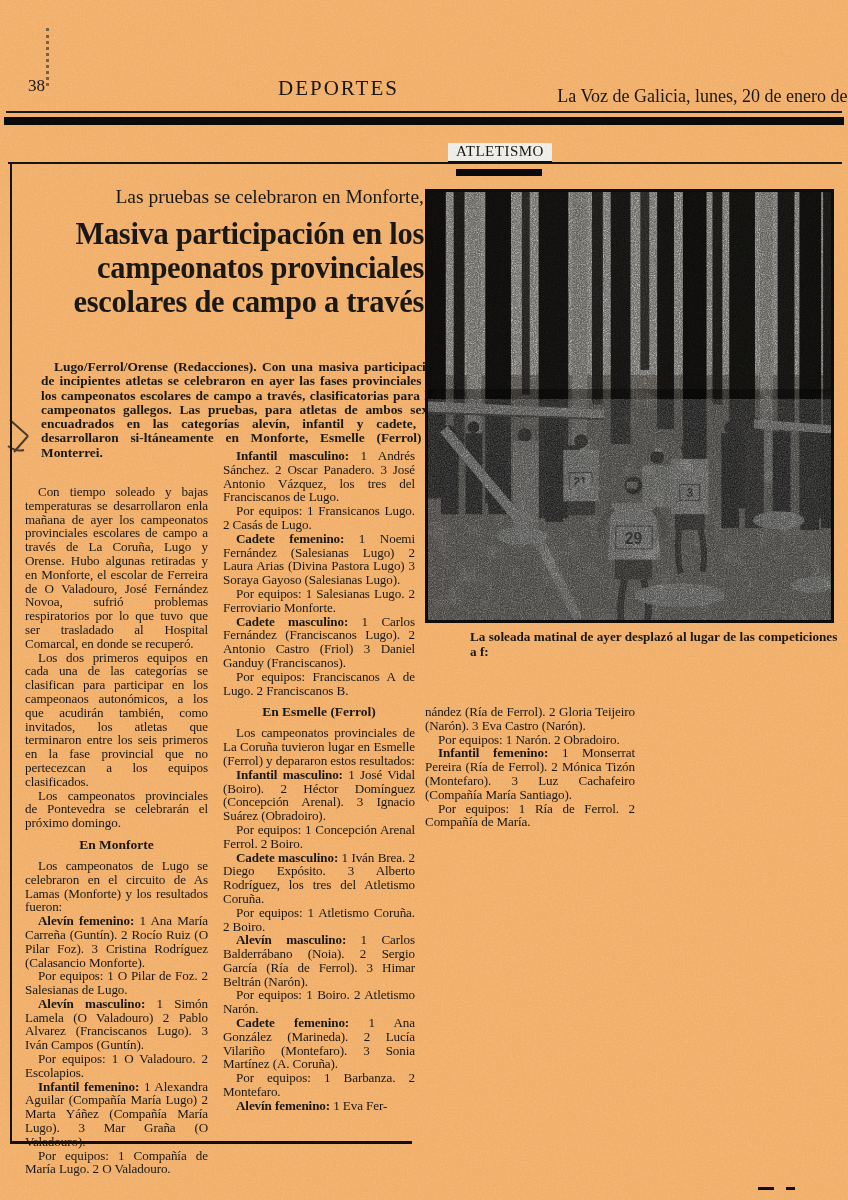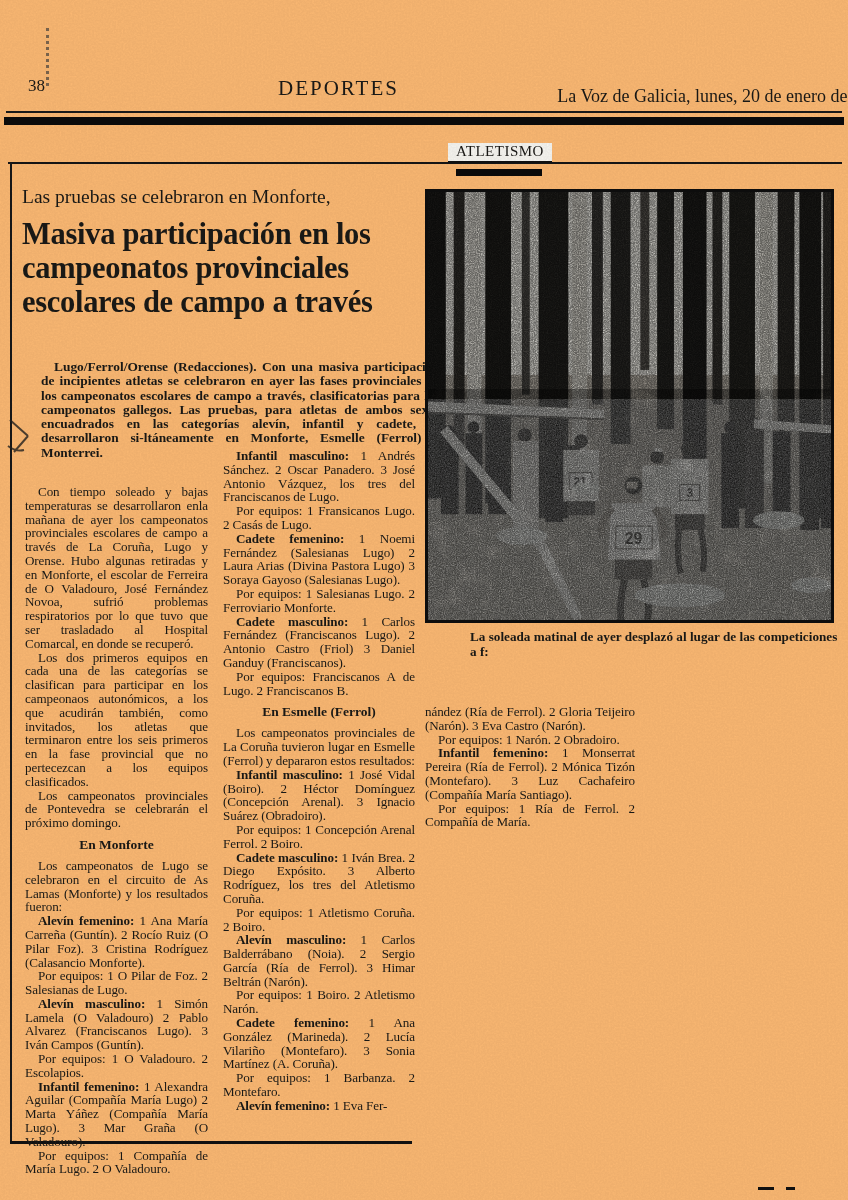--- a/index.html
+++ b/index.html
@@ -13,21 +13,21 @@
   .rule-thick{position:absolute;left:4px;width:840px;top:117px;height:8px;background:#0c0c0c;}
   
   .kicker-line{position:absolute;left:8px;width:834px;top:162px;height:2px;background:#161616;}
   .kicker-label{position:absolute;left:448px;top:143px;width:104px;text-align:center;
         background:#f9f8f3;font-size:15px;letter-spacing:.5px;border-bottom:2px solid #111;
         padding-bottom:1px;box-sizing:border-box;}
   .kicker-bar{position:absolute;left:456px;top:169px;width:86px;height:7px;background:#0b0b0b;}
   .box-left{position:absolute;left:10px;top:162px;width:2px;height:981px;background:#181818;}
   .box-bottom{position:absolute;left:10px;top:1141px;width:402px;height:3px;background:#111;}
   
-  .head-block{position:absolute;left:22px;top:186px;width:402px;text-align:left;}
+  .head-block{position:absolute;left:22px;top:186px;width:402px;text-align:right;}
   .subhead-line{display:block;font-size:19.5px;line-height:22px;}
   .headline{margin-top:9px;font-weight:bold;font-size:30.5px;line-height:34px;letter-spacing:-.3px;}
   .headline span{display:block;}
   .lead{position:absolute;left:25px;top:344px;width:399px;font-weight:bold;font-size:13.4px;
         line-height:14.3px;text-align:justify;text-indent:13px;margin:16px;}
   
   .col{position:absolute;}
   #col1{left:25px;top:449px;width:183px;margin-top:36px;}
   #col2{left:223px;top:449px;width:192px;}
   #col3{left:425px;top:657px;width:210px;}

